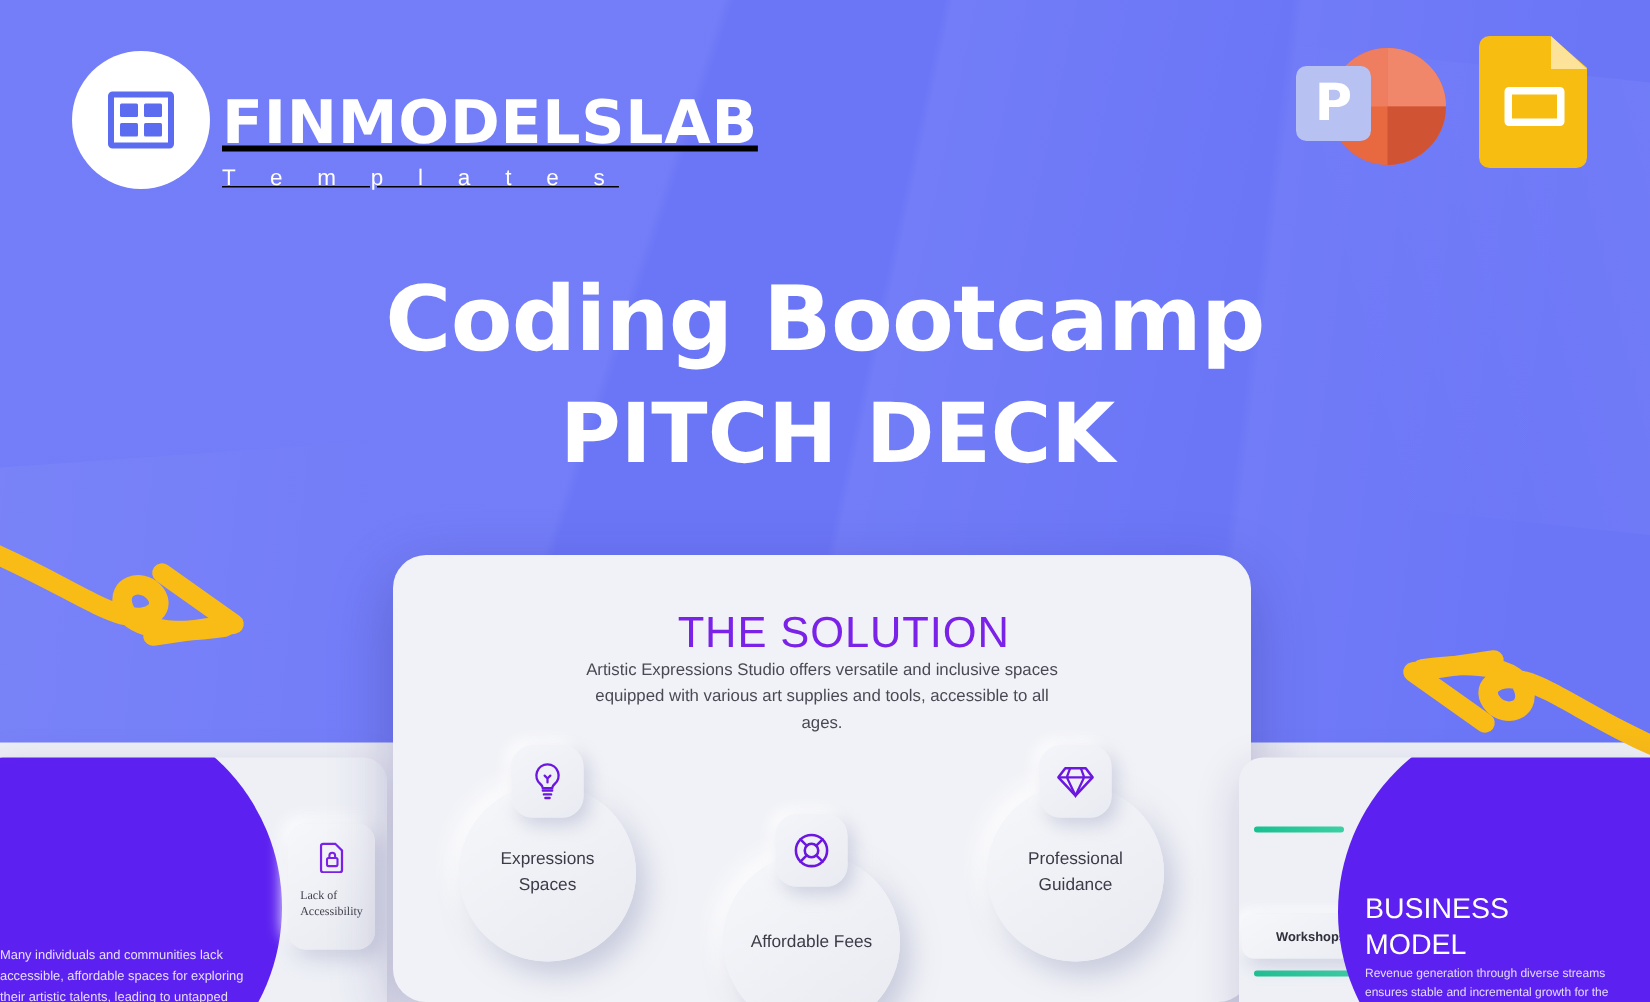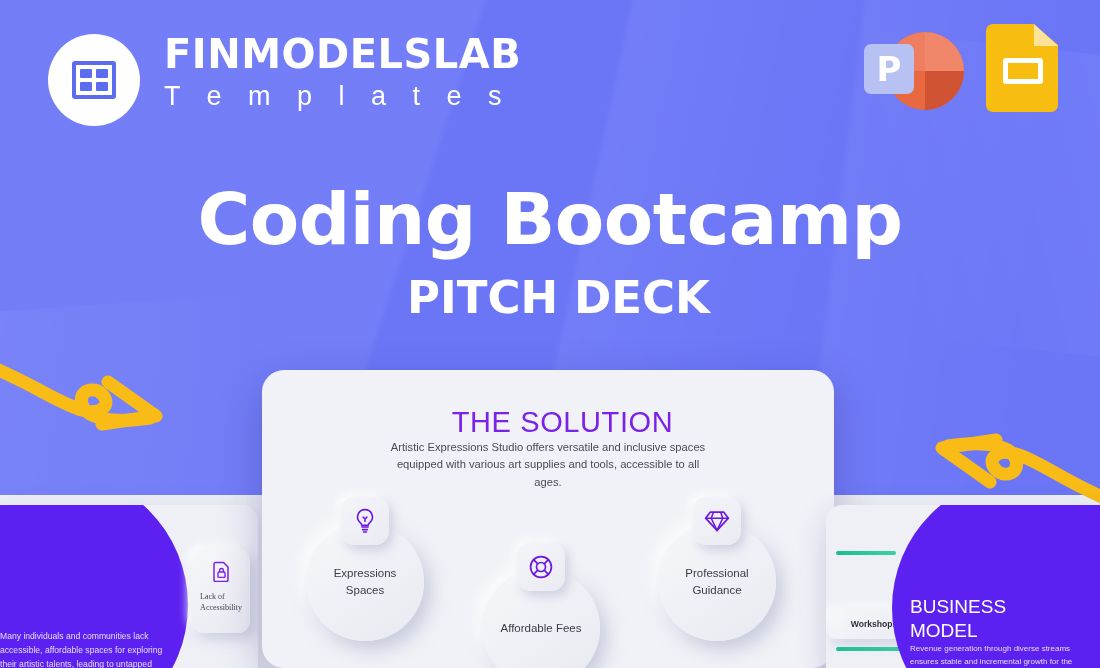--- a/index.html
+++ b/index.html
@@ -32,36 +32,36 @@
     transform:rotate(6deg);pointer-events:none;
   }
 
   
   .lower-band{
     position:absolute;left:0;top:495px;width:1100px;height:173px;
     background:#eef0f6;
   }
 
   
-  .logo-wrap{position:absolute;left:48px;top:34px;display:flex;align-items:flex-start;gap:24px;}
+  .logo-wrap{position:absolute;left:48px;top:34px;display:flex;align-items:flex-end;gap:8px;text-decoration:underline;}
   .logo-mark{
     width:92px;height:92px;border-radius:50%;background:#ffffff;
     display:flex;align-items:center;justify-content:center;flex:0 0 auto;
   }
   .logo-grid{width:44px;height:38px;display:grid;grid-template-columns:1fr 1fr;
     grid-template-rows:1fr 1fr;gap:4px;padding:4px;box-sizing:border-box;
     border:4px solid #5b6cf0;border-radius:3px;}
   .logo-grid i{display:block;background:#5b6cf0;border-radius:1px;}
   .logo-text{display:flex;flex-direction:column;line-height:1;}
   .logo-name{
     color:#ffffff;font-weight:bold;font-size:40px;letter-spacing:0.5px;
     font-family:"DejaVu Sans", sans-serif;
   }
   .logo-sub{
-    color:#ffffff;font-size:27px;letter-spacing:9.5px;margin-top:9px;font-weight:400;
+    color:#ffffff;font-size:15px;letter-spacing:9.5px;margin-top:9px;font-weight:400;
     font-family:"Liberation Sans", sans-serif;
   }
 
   
   .app-icons{position:absolute;right:42px;top:22px;display:flex;align-items:center;gap:22px;}
   .ppt-icon{position:relative;width:100px;height:92px;}
   .ppt-circle{
     position:absolute;right:0;top:10px;width:78px;height:78px;border-radius:50%;
     background:#e8683f;overflow:hidden;
   }
@@ -84,25 +84,25 @@
     clip-path:polygon(0 0, 100% 100%, 0 100%);
   }
   .slides-screen{
     position:absolute;left:17px;top:34px;width:40px;height:26px;
     border:5px solid #ffffff;border-radius:3px;box-sizing:border-box;
   }
 
   
   .hero{position:absolute;left:0;top:182px;width:1100px;text-align:center;color:#fff;}
   .hero-l1{
-    font-size:72px;font-weight:bold;line-height:1.05;letter-spacing:-0.5px;
+    font-size:60px;font-weight:bold;line-height:1.05;letter-spacing:-0.5px;
     font-family:"DejaVu Sans", sans-serif;
   }
   .hero-l2{
-    font-size:45px;font-weight:bold;line-height:1.05;margin-top:16px;letter-spacing:0px;
+    font-size:55px;font-weight:bold;line-height:1.05;margin-top:16px;letter-spacing:0px;
     font-family:"DejaVu Sans", sans-serif;
     padding-left:17px;
   }
 
   
   .arrow-left{position:absolute;left:-10px;top:352px;width:200px;height:100px;}
   .arrow-right{position:absolute;right:-8px;top:418px;width:200px;height:105px;}
 
   
   .slide-card{

